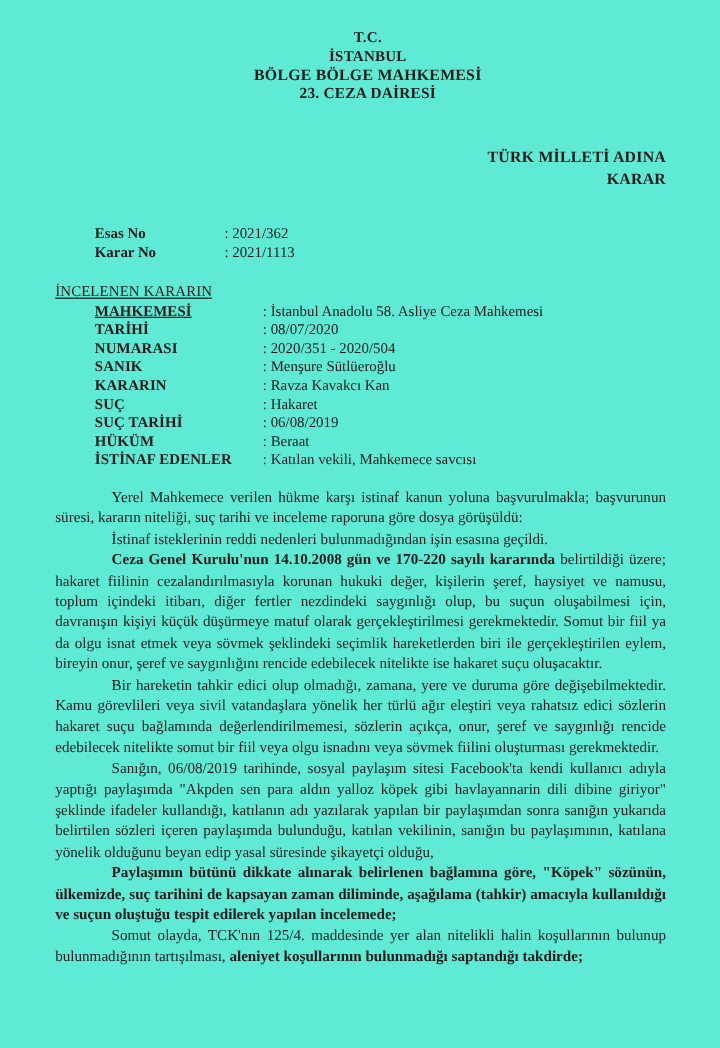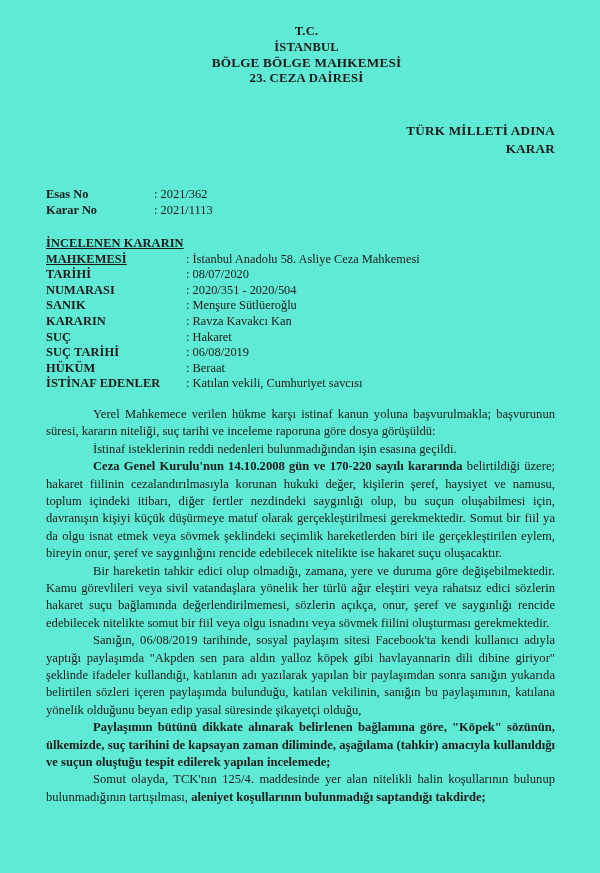--- a/index.html
+++ b/index.html
@@ -49,38 +49,38 @@
     margin-left: 10px;
     letter-spacing: 0.2px;
   }
 
   
   .case-numbers {
     margin-top: 29px;
     font-size: 12.4px;
     line-height: 15.5px;
   }
-  .kv-row { display: flex; align-items: flex-start; }
+  .kv-row { display: flex; align-items: flex-start; margin-left: 33px; }
   .kv-label {
     font-weight: bold;
     width: 108px;
     flex: 0 0 108px;
     white-space: nowrap;
   }
   .kv-label.ul { text-decoration: underline; }
   .kv-value { white-space: nowrap; }
 
   
   .examined {
     margin-top: 18px;
     font-size: 12.4px;
     line-height: 15.6px;
   }
   .examined-heading {
-    font-weight: bold;
+    font-weight: normal;
     text-decoration: underline;
     display: inline-block;
     white-space: nowrap;
     letter-spacing: 0.1px;
   }
   .examined .kv-label {
     width: 140px;
     flex: 0 0 140px;
     letter-spacing: 0.1px;
   }
@@ -159,21 +159,21 @@
     <div class="kv-row">
       <span class="kv-label">SUÇ TARİHİ</span>
       <span class="kv-value">: 06/08/2019</span>
     </div>
     <div class="kv-row">
       <span class="kv-label">HÜKÜM</span>
       <span class="kv-value">: Beraat</span>
     </div>
     <div class="kv-row">
       <span class="kv-label">İSTİNAF EDENLER</span>
-      <span class="kv-value">: Katılan vekili, Cumhuriyet savcısı</span>
+      <span class="kv-value">: Katılan vekili, Mahkemece savcısı</span>
     </div>
   </div>
 
   <div class="body-text">
 
     <p>
       <span>Yerel Mahkemece verilen hükme karşı istinaf kanun yoluna başvurulmakla; başvurunun süresi, kararın niteliği, suç tarihi ve inceleme raporuna göre dosya görüşüldü:</span>
     </p>
 
     <p>

